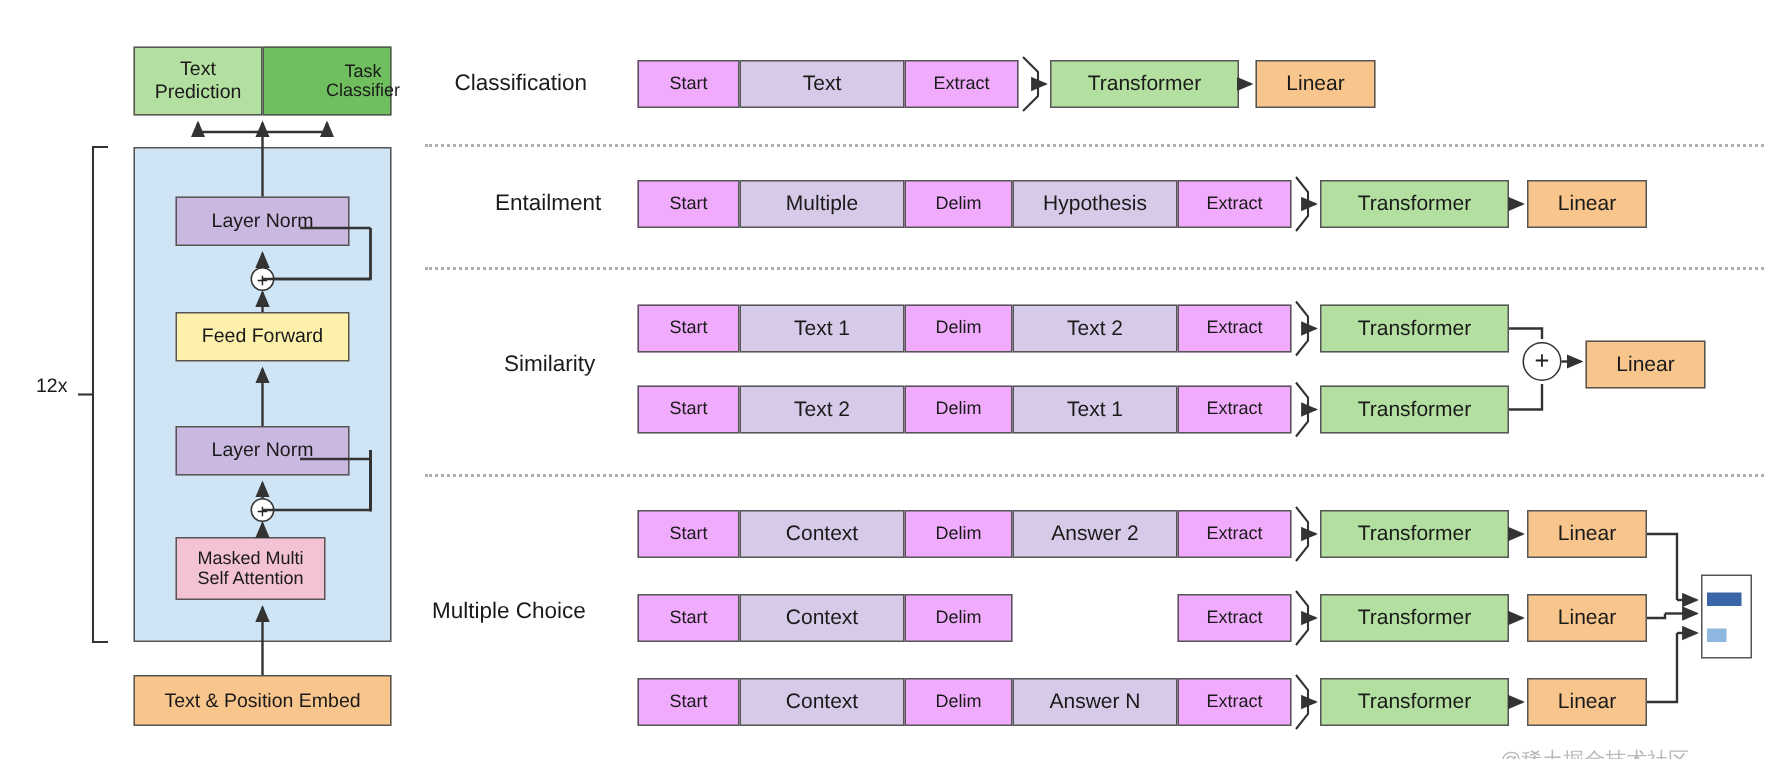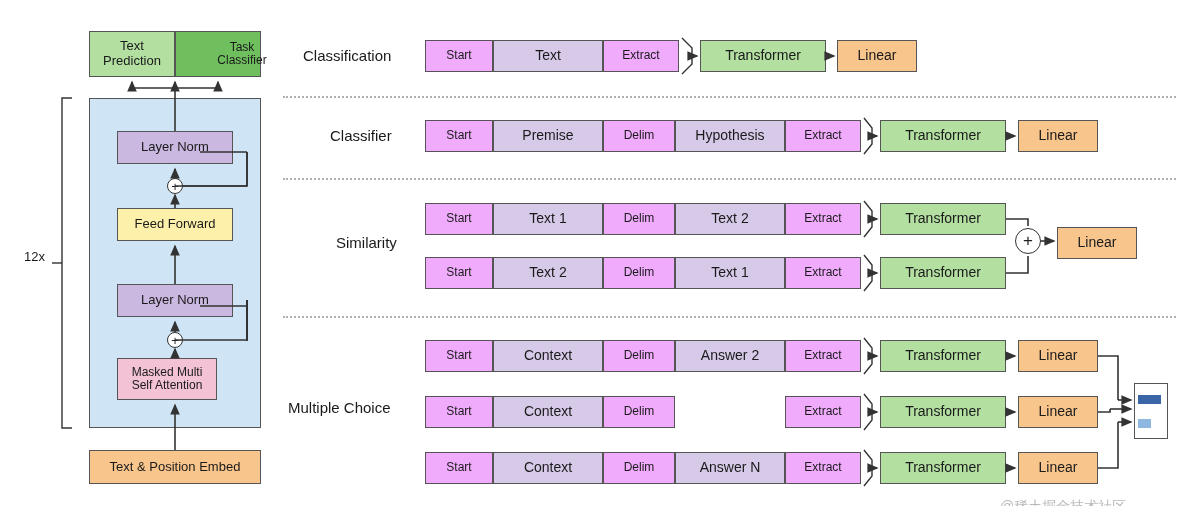--- a/index.html
+++ b/index.html
@@ -106,32 +106,32 @@
 Self Attention</div>
 
   <div class="box org" style="left:89px; top:450px; width:172px; height:34px; font-size:13px;">Text &amp; Position Embed</div>
 
   <div class="plus" style="left:167px; top:178px; width:16px; height:16px; font-size:13px;">+</div>
   <div class="plus" style="left:167px; top:332px; width:16px; height:16px; font-size:13px;">+</div>
 
   <div class="lbl" style="left:24px; top:249px; font-size:13px;">12x</div>
 
   <div class="lbl" style="left:303px; top:47px; font-size:15px;">Classification</div>
-  <div class="lbl" style="left:330px; top:127px; font-size:15px;">Classifier</div>
+  <div class="lbl" style="left:330px; top:127px; font-size:15px;">Entailment</div>
   <div class="lbl" style="left:336px; top:234px; font-size:15px;">Similarity</div>
   <div class="lbl" style="left:288px; top:399px; font-size:15px;">Multiple Choice</div>
 
   <div class="box blu" style="left:425px; top:40px; width:68px; height:32px; font-size:12px;">Start</div>
   <div class="box lvnd" style="left:493px; top:40px; width:110px; height:32px; font-size:14px;">Text</div>
   <div class="box blu" style="left:603px; top:40px; width:76px; height:32px; font-size:12px;">Extract</div>
   <div class="box grn" style="left:700px; top:40px; width:126px; height:32px; font-size:14px;">Transformer</div>
   <div class="box org" style="left:837px; top:40px; width:80px; height:32px; font-size:14px;">Linear</div>
 
   <div class="box blu" style="left:425px; top:120px; width:68px; height:32px; font-size:12px;">Start</div>
-  <div class="box lvnd" style="left:493px; top:120px; width:110px; height:32px; font-size:14px;">Premise</div>
+  <div class="box lvnd" style="left:493px; top:120px; width:110px; height:32px; font-size:14px;">Multiple</div>
   <div class="box blu" style="left:603px; top:120px; width:72px; height:32px; font-size:12px;">Delim</div>
   <div class="box lvnd" style="left:675px; top:120px; width:110px; height:32px; font-size:14px;">Hypothesis</div>
   <div class="box blu" style="left:785px; top:120px; width:76px; height:32px; font-size:12px;">Extract</div>
   <div class="box grn" style="left:880px; top:120px; width:126px; height:32px; font-size:14px;">Transformer</div>
   <div class="box org" style="left:1018px; top:120px; width:80px; height:32px; font-size:14px;">Linear</div>
 
   <div class="box blu" style="left:425px; top:203px; width:68px; height:32px; font-size:12px;">Start</div>
   <div class="box lvnd" style="left:493px; top:203px; width:110px; height:32px; font-size:14px;">Text 1</div>
   <div class="box blu" style="left:603px; top:203px; width:72px; height:32px; font-size:12px;">Delim</div>
   <div class="box lvnd" style="left:675px; top:203px; width:110px; height:32px; font-size:14px;">Text 2</div>

